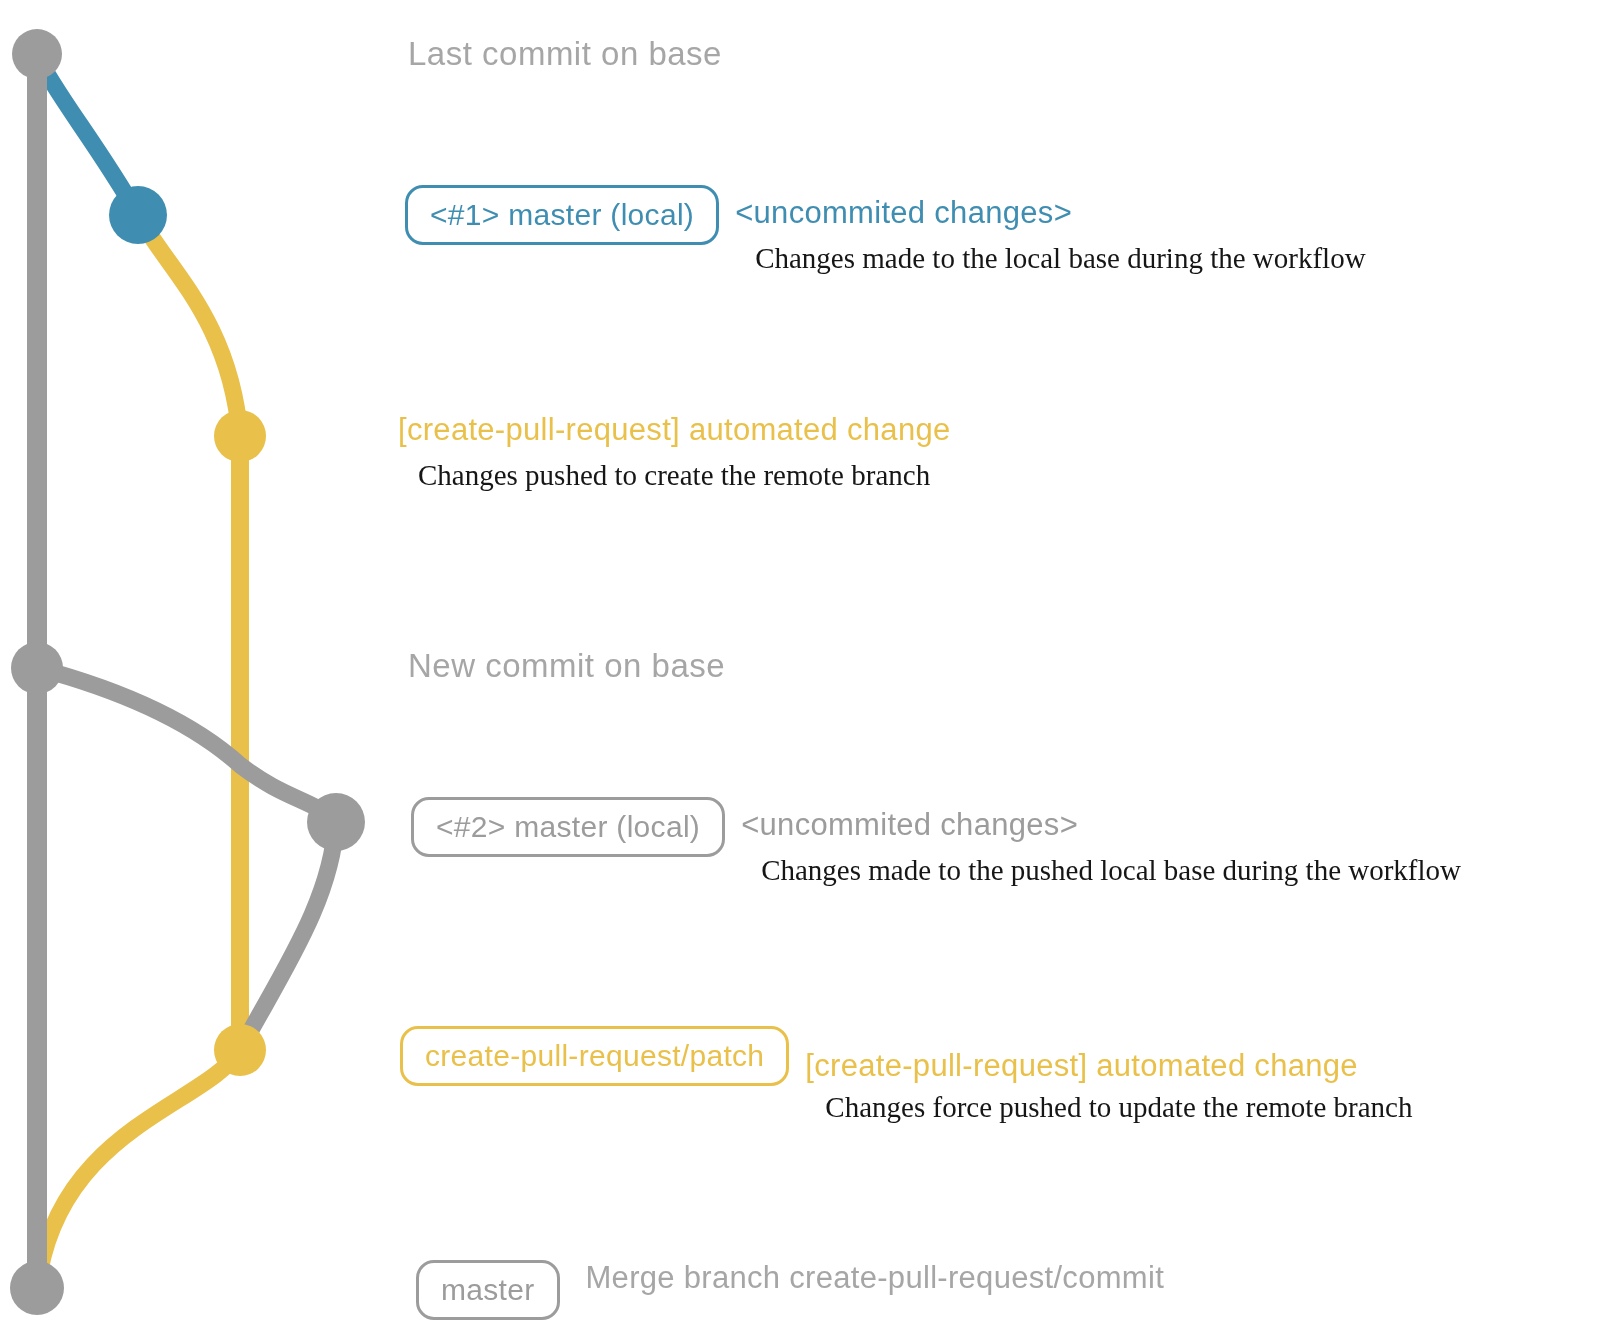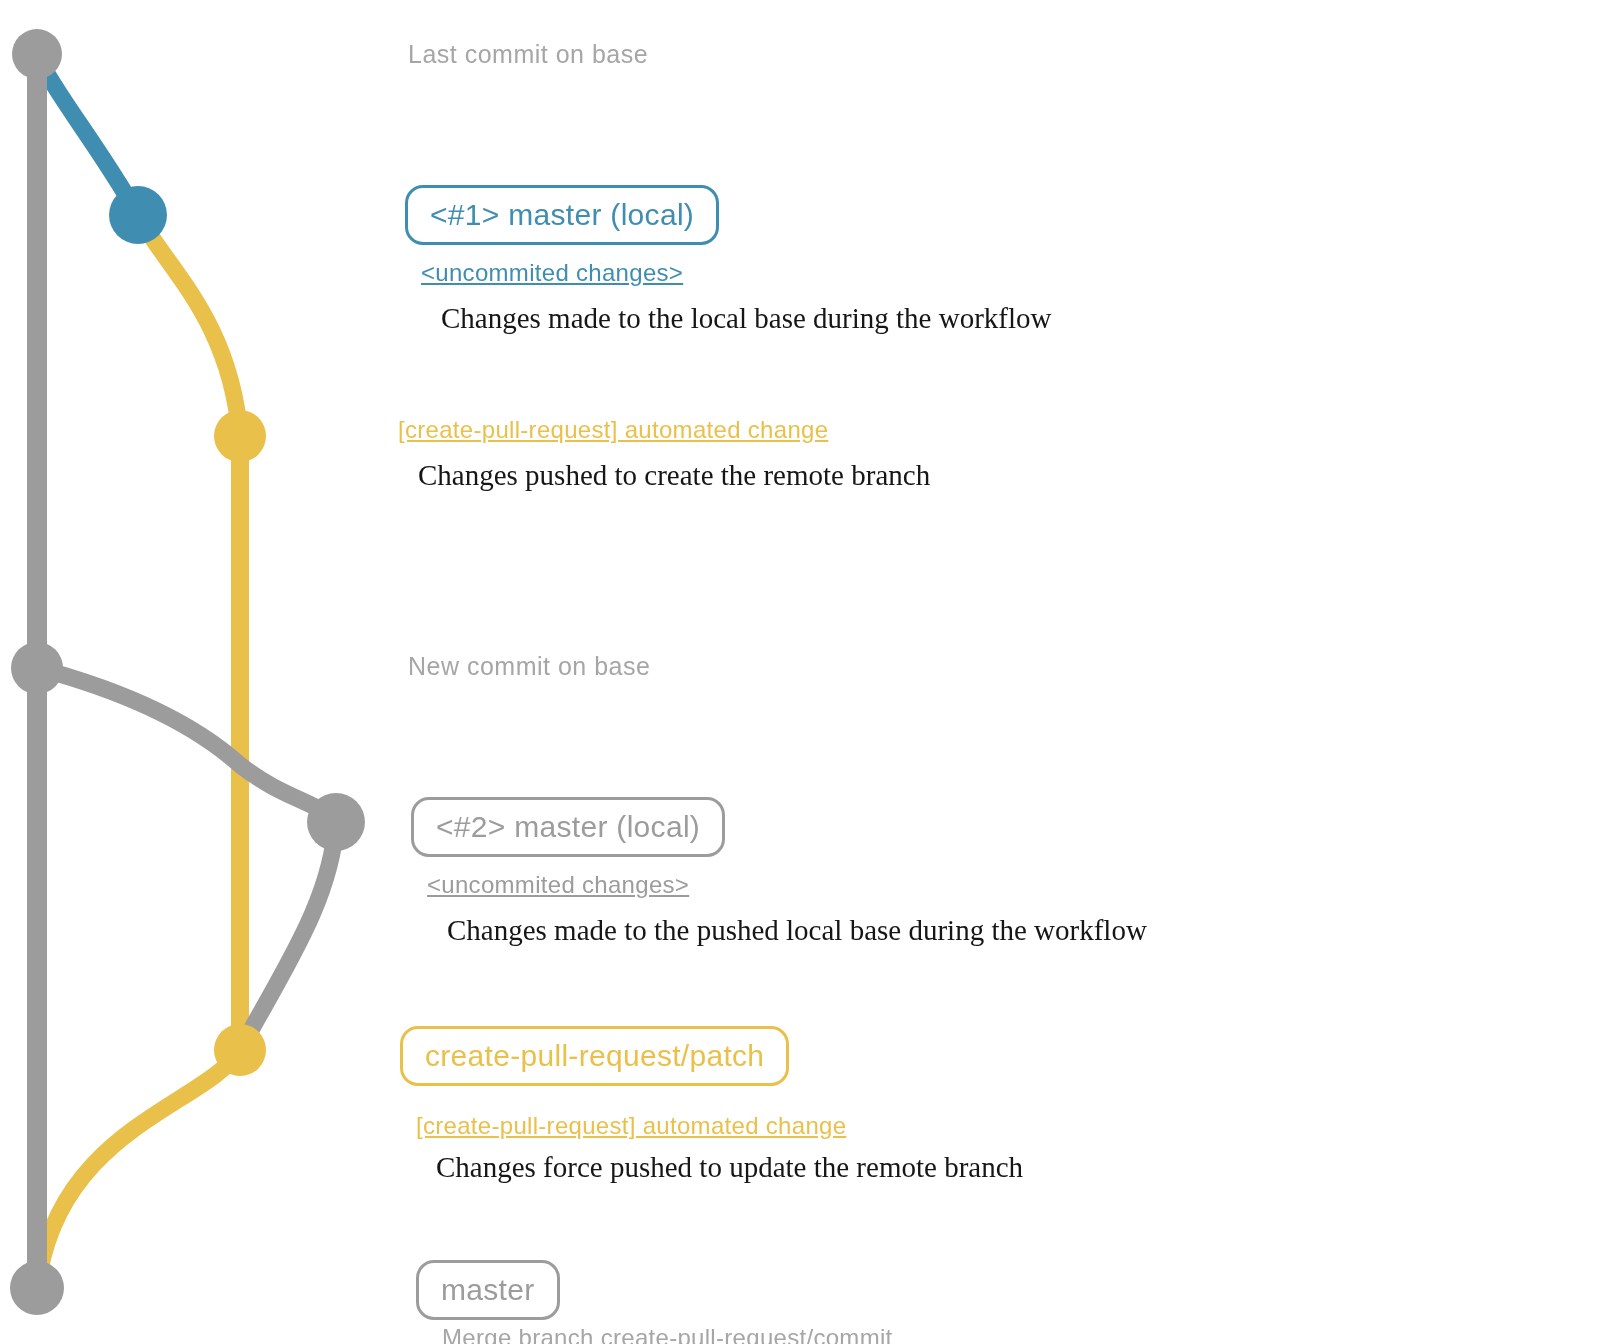--- a/index.html
+++ b/index.html
@@ -16,26 +16,26 @@
   
   .stroke-gray   { stroke: var(--gray);   fill: none; stroke-width: 17px; stroke-linecap: round; }
   .stroke-blue   { stroke: var(--blue);   fill: none; stroke-width: 17px; stroke-linecap: round; }
   .stroke-yellow { stroke: var(--yellow); fill: none; stroke-width: 17px; stroke-linecap: round; }
   .trunk  { stroke-width: 20px; }
   .pillar { stroke-width: 18px; }
   .fill-gray   { fill: var(--gray); }
   .fill-blue   { fill: var(--blue); }
   .fill-yellow { fill: var(--yellow); }
 
-  .row { position: absolute; display: flex; align-items: flex-start; white-space: nowrap; flex-direction: column; }
+  .row { position: absolute; display: flex; align-items: flex-start; white-space: nowrap; }
 
   .heading {
     position: absolute;
     transform: translateY(-50%);
-    font-size: 25px;
+    font-size: 33px;
     color: var(--gray_text);
     letter-spacing: 0.5px;
     white-space: nowrap;
   }
 
   .badge {
     flex: none;
     box-sizing: border-box;
     border: 3px solid;
     border-radius: 18px;
@@ -43,21 +43,21 @@
     font-size: 30px;
     line-height: 36px;
     letter-spacing: 0.3px;
     background: transparent;
   }
   .badge.blue   { border-color: var(--blue);   color: var(--blue); }
   .badge.gray   { border-color: var(--gray);   color: var(--gray); }
   .badge.yellow { border-color: var(--yellow); color: var(--yellow); text-align: center; }
 
   .anno { margin-left: 16px; display: flex; flex-direction: column; }
-  .label { font-size: 24px; line-height: 36px; letter-spacing: 0.3px; text-decoration: underline; }
+  .label { font-size: 31px; line-height: 36px; letter-spacing: 0.3px; }
   .label.blue   { color: var(--blue); }
   .label.gray   { color: var(--gray); }
   .label.yellow { color: var(--yellow); }
   .label.graytext { color: var(--gray_text); }
 
   .caption {
     font-family: Liberation Serif, serif;
     font-size: 29px;
     line-height: 34px;
     color: var(--caption);

